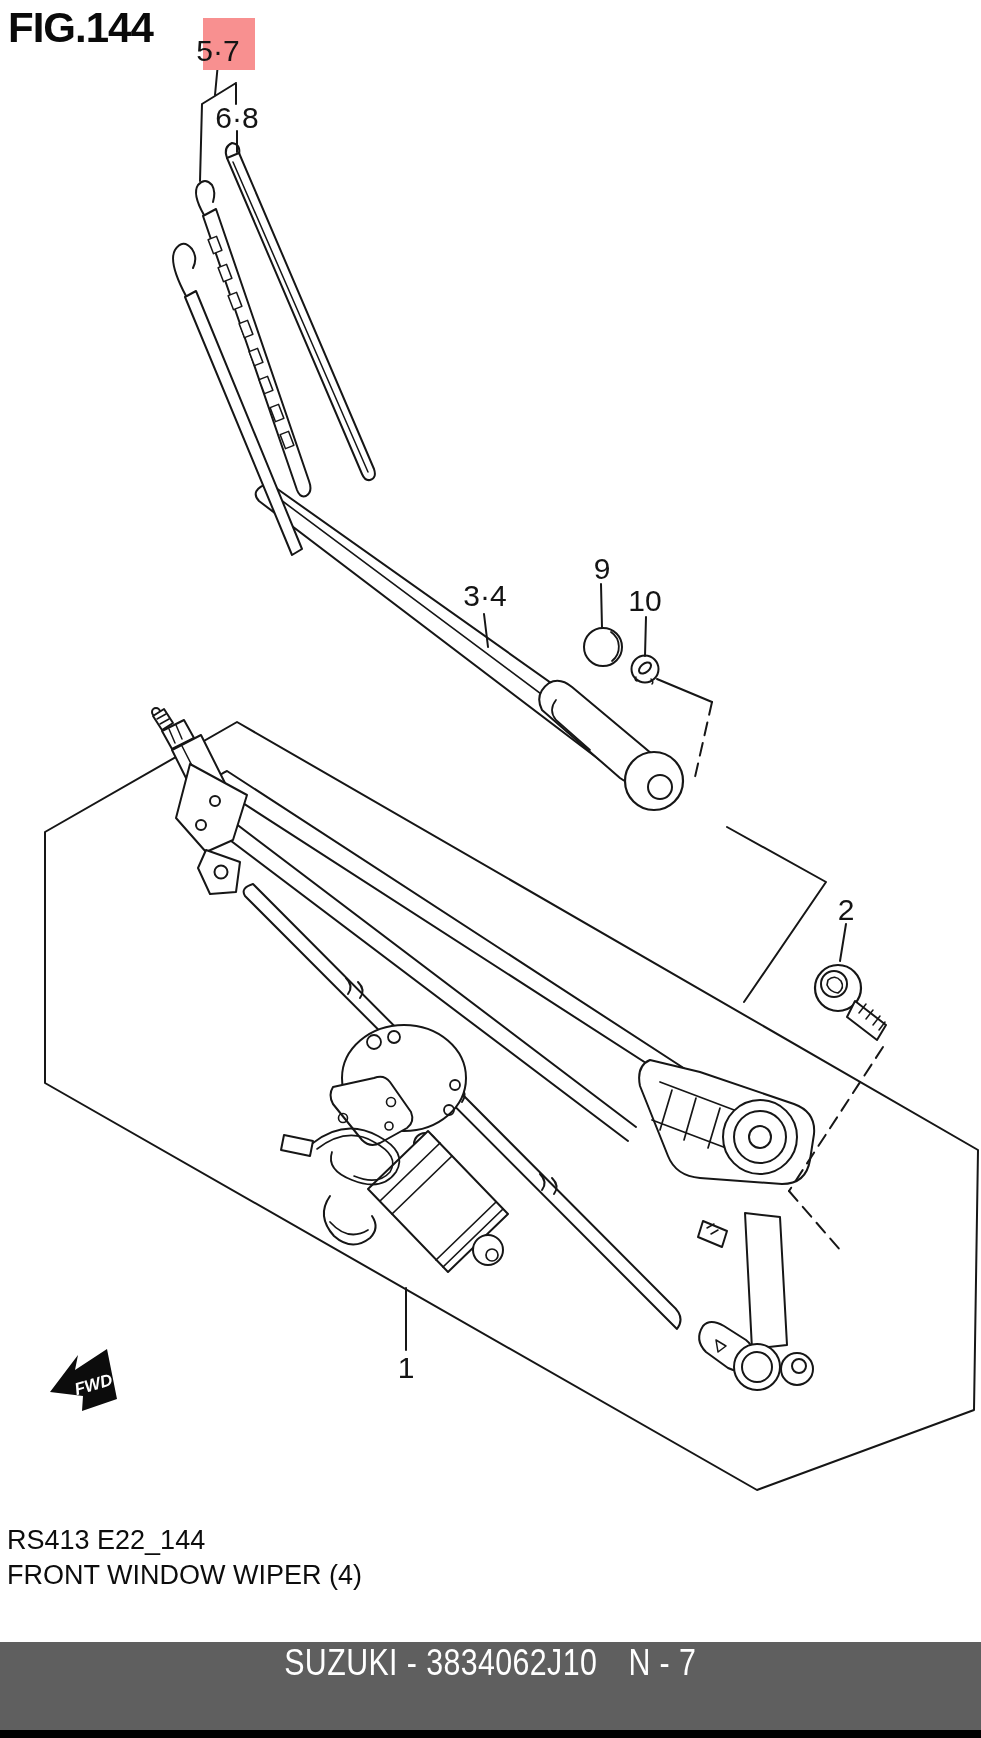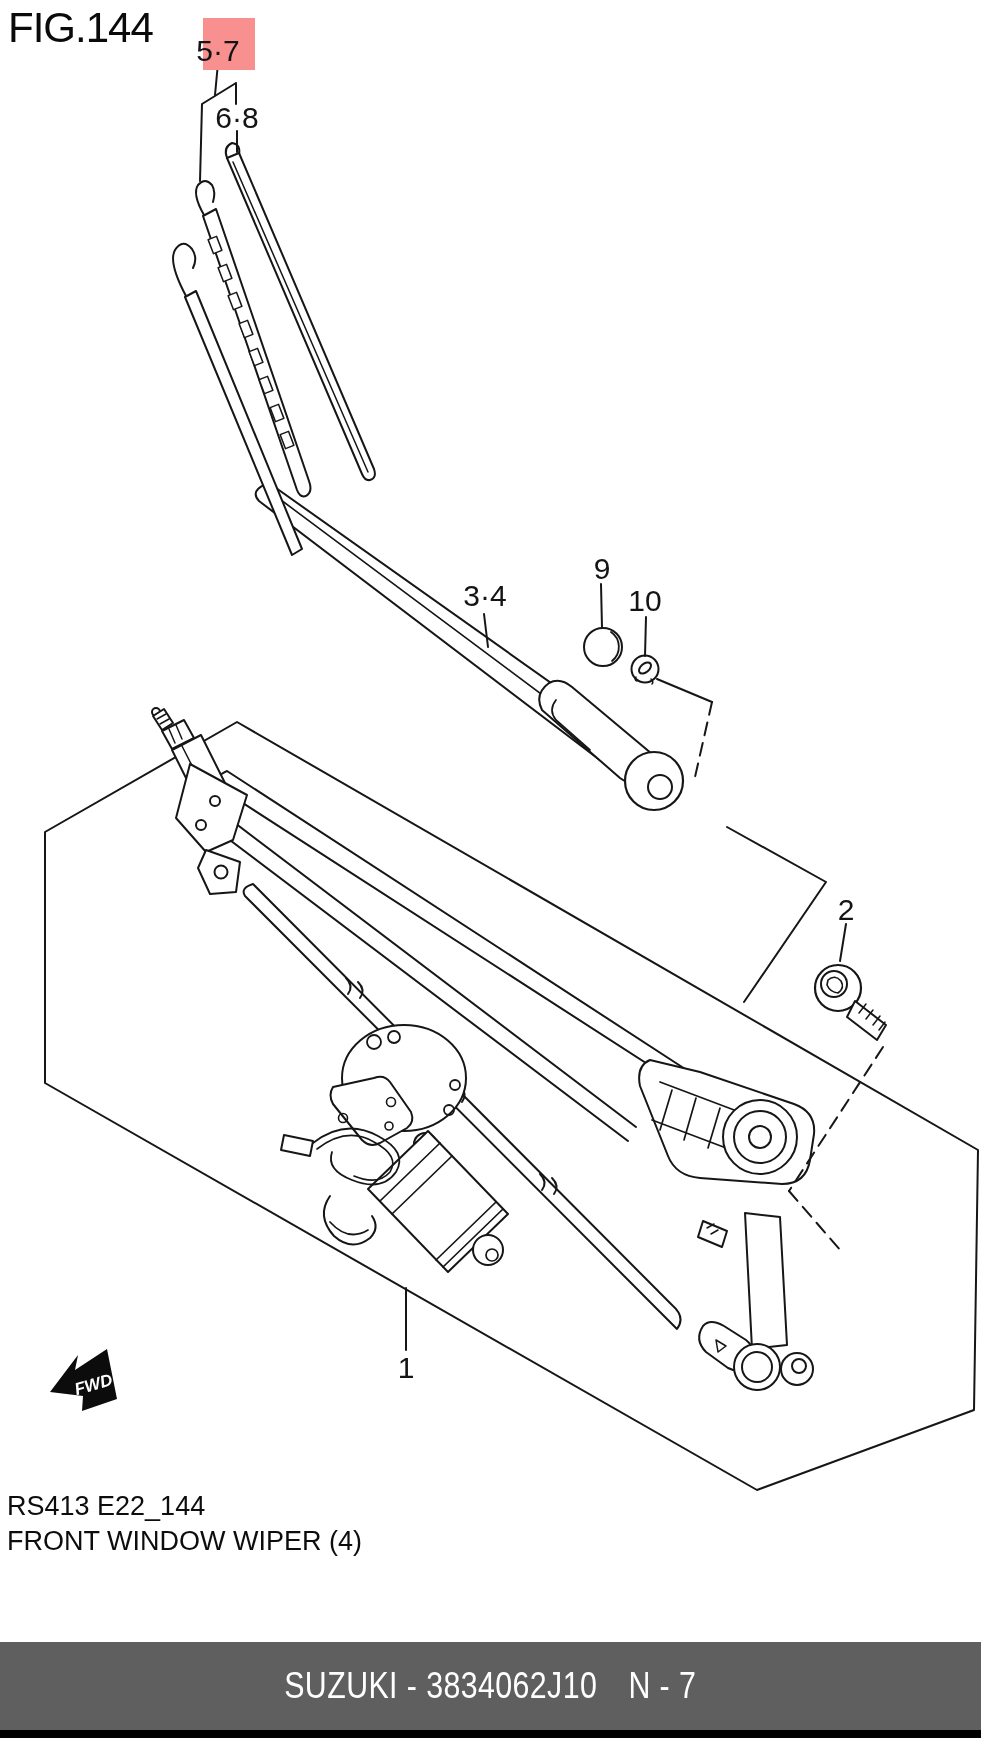--- a/index.html
+++ b/index.html
@@ -1,24 +1,24 @@
 <!DOCTYPE html>
 <html><head>
 <meta charset="utf-8">
 <style>
   html,body{margin:0;padding:0;background:#fff;}
   #page{position:relative;width:981px;height:1738px;background:#fff;overflow:hidden;
         font-family:"Liberation Sans",sans-serif;color:#111;}
-  #fig-title{position:absolute;left:8px;top:4px;font-size:42px;font-weight:normal;
+  #fig-title{position:absolute;left:8px;top:4px;font-size:42px;font-weight:bold;
              letter-spacing:-1px;color:#0a0a0a;}
   #diagram-svg{position:absolute;left:0;top:0;}
   .callout-label{font-family:"Liberation Sans",sans-serif;font-size:30px;fill:#141414;}
-  #caption{position:absolute;left:7px;top:1489px;font-size:27px;line-height:35px;color:#0d0d0d;}
+  #caption{position:absolute;left:7px;top:1523px;font-size:27px;line-height:35px;color:#0d0d0d;}
   #footer-bar{position:absolute;left:0;top:1642px;width:981px;height:88px;background:#5F5F5F;
-              display:flex;align-items:center;justify-content:center;}
+              display:flex;align-items:flex-start;justify-content:center;}
   #footer-bar .bar-text{color:#ffffff;font-size:37px;transform:scaleX(0.82);
               white-space:nowrap;letter-spacing:0.5px;}
   #footer-bar .page-ref{margin-left:38px;}
   #footer-strip{position:absolute;left:0;top:1730px;width:981px;height:8px;background:#000;}
 </style>
 </head>
 <body>
 
 <div id="page">
 

